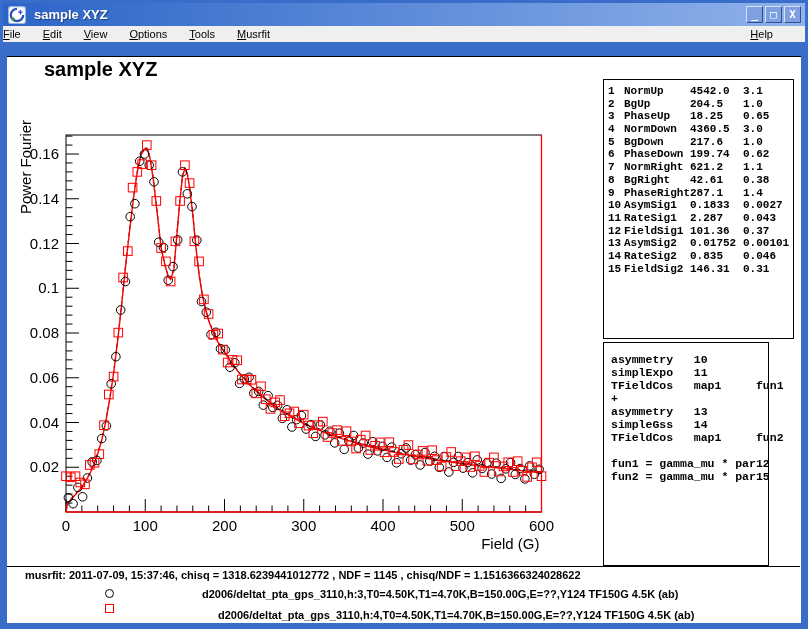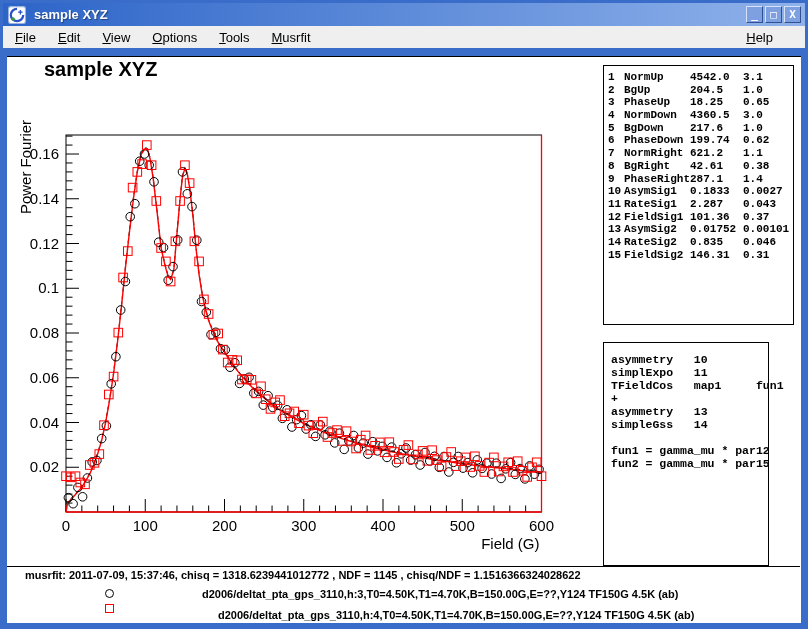--- a/index.html
+++ b/index.html
@@ -21,38 +21,38 @@
   }
   .tb-buttons { position:absolute; right:4px; top:3px; display:flex; gap:2px; }
   .tb-btn {
     width:17px; height:17px; background:#7e9fe0;
     border-top:1px solid #d6e2f8; border-left:1px solid #d6e2f8;
     border-right:1px solid #32508f; border-bottom:1px solid #32508f;
     color:#fff; font-size:11px; font-weight:bold; line-height:15px;
     text-align:center; cursor:default; font-family:"DejaVu Sans Mono", monospace;
   }
   .menubar {
-    position:absolute; left:3px; top:26px; width:802px; height:22px;
+    position:absolute; left:3px; top:26px; width:802px; height:16px;
     background:#efefef; display:flex; align-items:center;
-    font-size:13px; color:#000; padding-left:12px;
+    font-size:11px; color:#000; 
   }
   .menu-item { margin-right:22px; cursor:default; }
   .menu-item u { text-decoration:underline; }
   .menu-help { position:absolute; right:10px; }
   .canvas {
     position:absolute; left:7px; top:56px; width:794px; height:567px;
     background:#ffffff; border-top:1px solid #000;
   }
   #plot-svg { position:absolute; left:0; top:0; }
   .info-box {
     position:absolute; border:1px solid #000; background:#fff;
     font-family:"Liberation Mono", "DejaVu Sans Mono", monospace;
     font-weight:bold; color:#000;
   }
-  .box-params { left:596px; top:8px; width:191px; height:260px; padding:5px 0 0 4px; font-size:11px; }
+  .box-params { left:596px; top:22px; width:191px; height:260px; padding:5px 0 0 4px; font-size:11px; }
   .prow { height:12.7px; line-height:12.7px; white-space:nowrap; }
   .prow .pnum  { display:inline-block; width:16px; }
   .prow .pname { display:inline-block; width:66px; }
   .prow .pval  { display:inline-block; width:53px; }
   .box-theory { left:596px; top:285px; width:166px; height:224px; padding:10px 0 0 7px; font-size:11.5px; }
   .tline { height:13px; line-height:13px; white-space:pre; }
   .divider { position:absolute; left:0; top:509px; width:793px; border-top:1px solid #000; }
   .status-text {
     position:absolute; left:18px; top:512px;
     font-size:11px; font-weight:bold; color:#000; white-space:nowrap;
@@ -415,20 +415,21 @@
         <div class="prow"><span class="pnum">14</span><span class="pname">RateSig2</span><span class="pval">0.835</span><span class="perr">0.046</span></div>
         <div class="prow"><span class="pnum">15</span><span class="pname">FieldSig2</span><span class="pval">146.31</span><span class="perr">0.31</span></div>
       </div>
     <div class="info-box box-theory" id="theory-box">
         <div class="tline">asymmetry   10</div>
         <div class="tline">simplExpo   11</div>
         <div class="tline">TFieldCos   map1     fun1</div>
         <div class="tline">+</div>
         <div class="tline">asymmetry   13</div>
         <div class="tline">simpleGss   14</div>
+        <div class="tline">TFieldCos   map1     fun2</div>
         <div class="tline"> </div>
         <div class="tline">fun1 = gamma_mu * par12</div>
         <div class="tline">fun2 = gamma_mu * par15</div>
       </div>
 
     <div class="divider"></div>
     <div class="status-text">musrfit: 2011-07-09, 15:37:46, chisq = 1318.6239441012772 , NDF = 1145 , chisq/NDF = 1.1516366324028622</div>
     <div id="legend">
         <div class="legend-marker circle" style="left: 98px; top: 532px;"></div>
         <div class="legend-label" style="top: 531px;">d2006/deltat_pta_gps_3110,h:3,T0=4.50K,T1=4.70K,B=150.00G,E=??,Y124 TF150G 4.5K (ab)</div>

